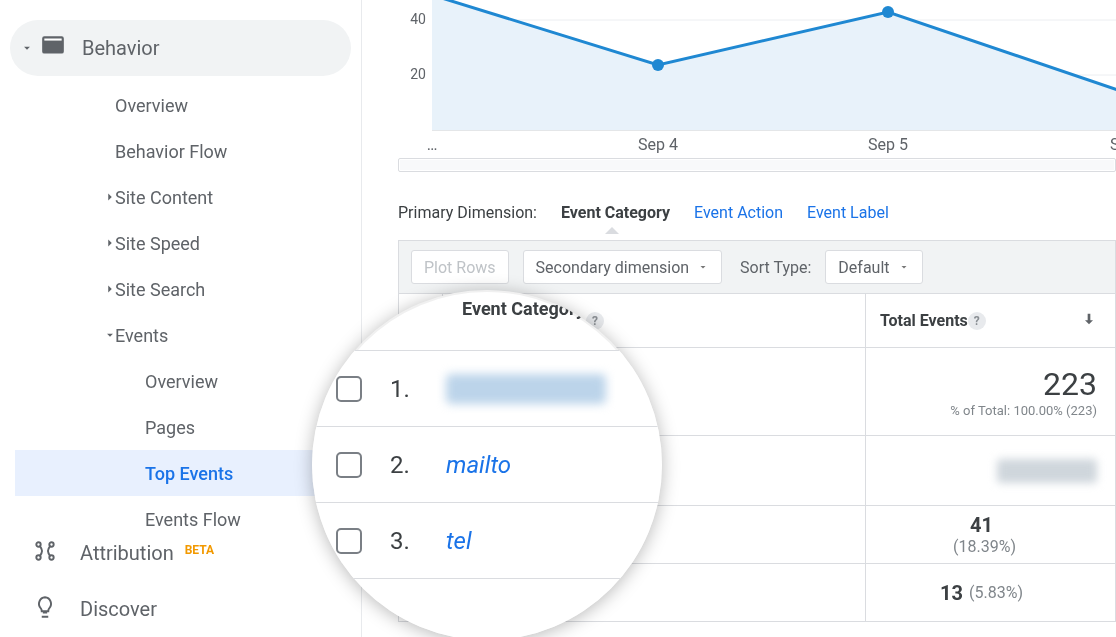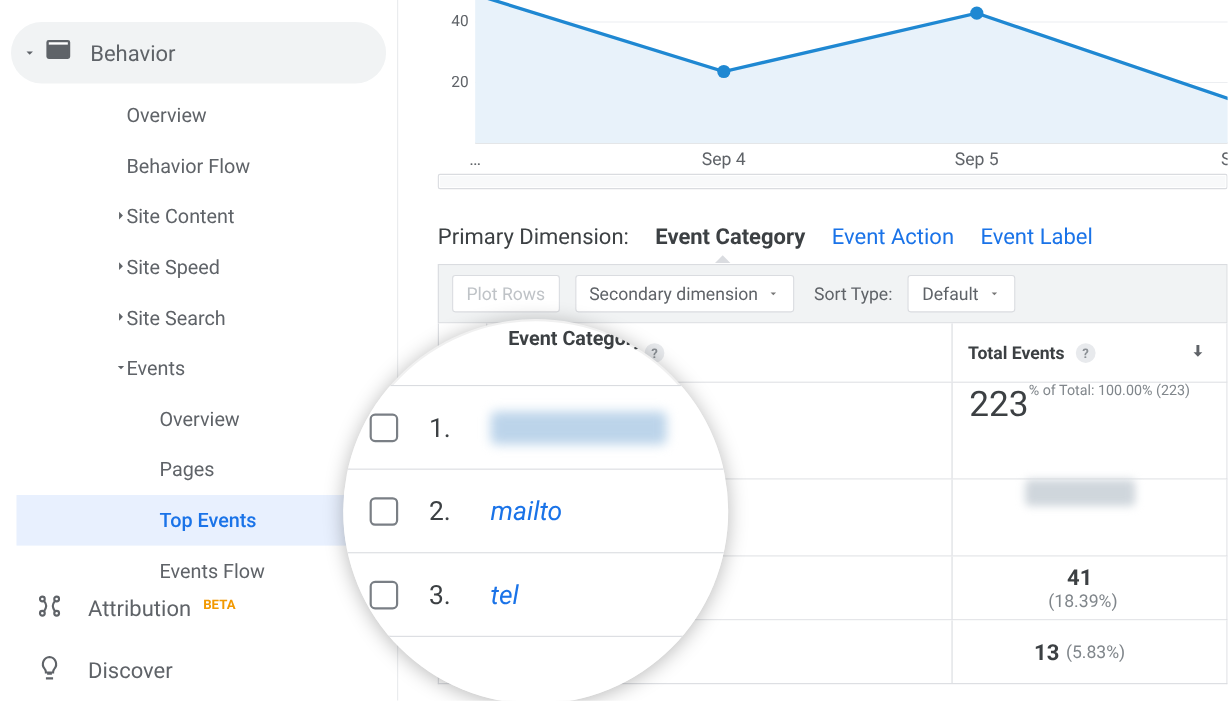--- a/index.html
+++ b/index.html
@@ -77,21 +77,21 @@
   .chart-scroll{
     position:absolute;left:36px;right:0;top:158px;height:14px;
     border:1px solid var(--ga-gray-300);border-radius:2px;background:#fff;
   }
   .chart-scroll::before{content:"";position:absolute;left:1px;top:1px;right:1px;bottom:1px;background:#f8f9fa;}
 
   
   .dim-row{
     position:absolute;left:36px;top:203px;
     display:flex;align-items:center;gap:24px;
-    font-size:20px;
+    font-size:16px;
   }
   .dim-row .lbl{color:var(--ga-gray-900);}
   .dim-row .opt{color:var(--ga-blue);cursor:pointer;}
   .dim-row .opt.sel{color:var(--ga-gray-900);font-weight:700;position:relative;}
   .dim-row .opt.sel::after{
     content:"";position:absolute;left:40%;bottom:-12px;width:0;height:0;
     border-left:7px solid transparent;border-right:7px solid transparent;
     border-bottom:7px solid var(--ga-gray-300);
   }
 
@@ -120,21 +120,21 @@
   .th-chk{width:44px;display:flex;align-items:center;justify-content:center;border-right:1px solid var(--ga-gray-300);}
   .th-cat{flex:1;display:flex;align-items:center;padding-left:24px;gap:10px;font-weight:700;}
   .th-tot{width:250px;display:flex;align-items:center;justify-content:space-between;padding:0 18px 0 14px;border-left:1px solid var(--ga-gray-300);font-weight:700;}
   .qmark{width:18px;height:18px;border-radius:50%;background:var(--ga-gray-200);color:#8a8f94;font-size:12px;display:inline-flex;align-items:center;justify-content:center;}
   .sort-arrow svg{width:16px;height:16px;fill:var(--ga-gray-700);}
 
   
   .tbody{position:absolute;left:36px;right:0;top:348px;}
   .trow{height:70px;border:1px solid var(--ga-gray-300);border-top:none;display:flex;background:#fff;}
   .tc-main{flex:1;}
-  .tc-tot{width:250px;border-left:1px solid var(--ga-gray-300);display:flex;align-items:flex-start;justify-content:center;padding-right:18px;}
+  .tc-tot{width:250px;border-left:1px solid var(--ga-gray-300);display:flex;flex-direction:column;align-items:flex-end;justify-content:center;padding-right:18px;}
   .tot-big{font-size:32px;font-weight:400;}
   .tot-sub{font-size:13px;color:var(--ga-gray-500);}
   .trow.sum{height:88px;}
   .trow .val{font-size:20px;}
   .trow .val.bold{font-weight:700;}
   .trow .pct{font-size:16px;color:var(--ga-gray-500);margin-left:6px;}
   .blur-box{width:100px;height:24px;background:#cfd6dc;border-radius:4px;filter:blur(4px);}
 
   
   .chk{width:18px;height:18px;border:1px solid var(--ga-gray-400);border-radius:3px;background:#fff;}
@@ -308,21 +308,21 @@
 
   <div class="thead">
     <div class="th-chk">
         <span class="chk"></span>
       </div>
     <div class="th-cat">
       <span>Event Category</span>
       <span class="qmark">?</span>
     </div>
     <div class="th-tot">
-      <span style="display:flex;align-items:center;gap:10px;justify-content:center;">
+      <span style="display:flex;align-items:center;justify-content:center;">
         <span>Total Events</span>
         <span class="qmark">?</span>
       </span>
       <span class="sort-arrow"><svg viewBox="0 0 24 24">
             <path d="M12 20l-6-6h4V4h4v10h4z"></path>
           </svg></span>
     </div>
   </div>
 
   <div class="tbody">

